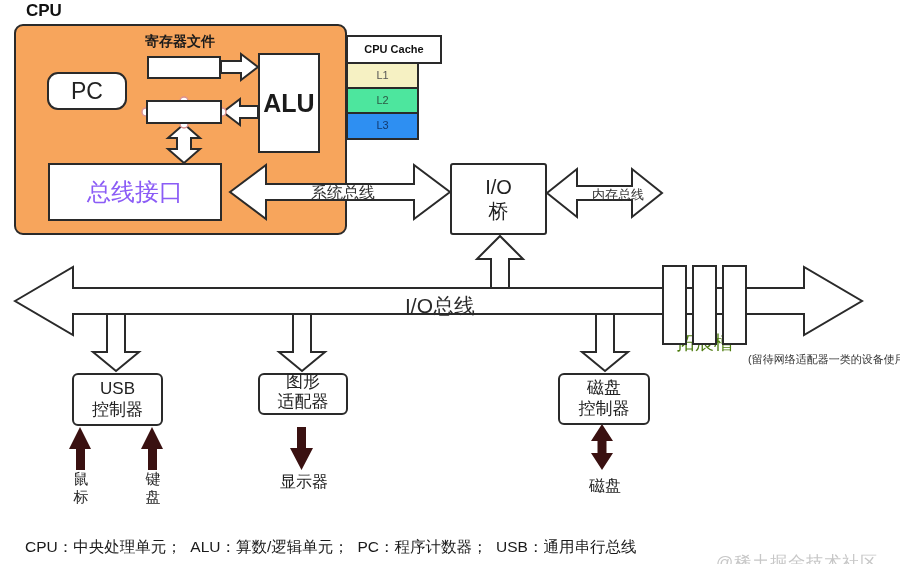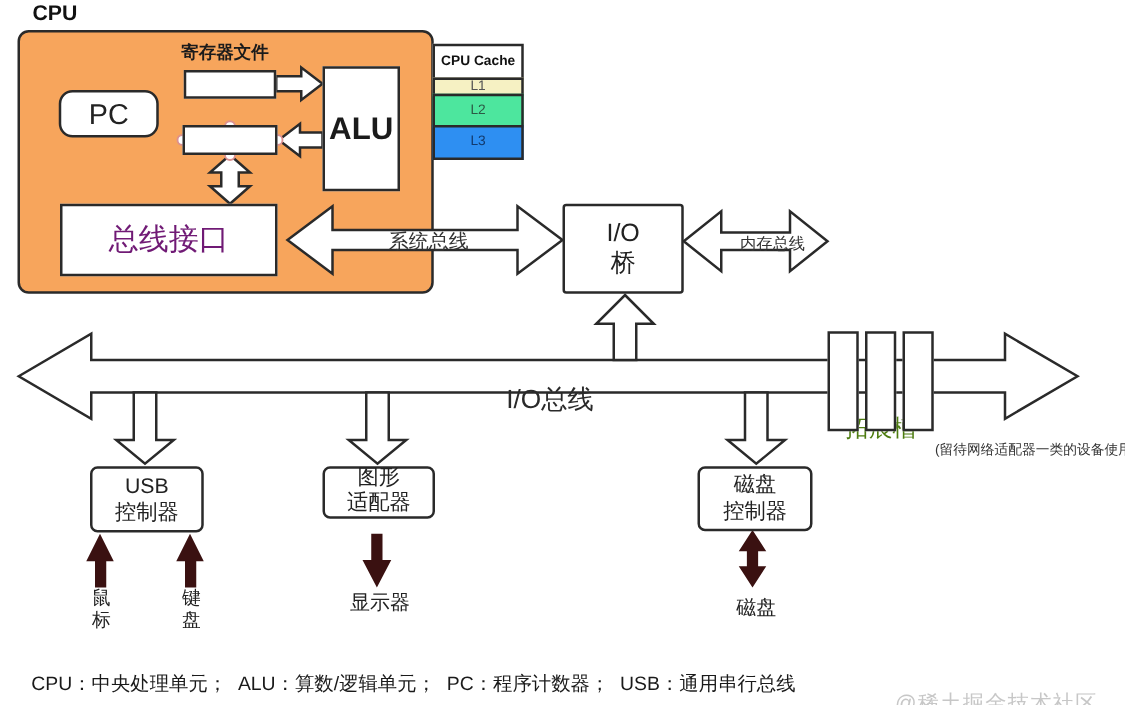--- a/index.html
+++ b/index.html
@@ -78,42 +78,42 @@
     <span>PC</span>
   </div>
 
   <div class="box" style="left:258px;top:53px;width:62px;height:100px;font-size:25px;font-weight:bold;color:#1b1b1b;">
     <span>ALU</span>
   </div>
 
   <div class="box" style="left:146px;top:100px;width:76px;height:24px;border-width:2px;background:transparent;border-color:transparent;"></div>
   <div class="abs" style="left:146px;top:100px;width:76px;height:24px;background:#ffffff;border:2px solid #2a2a2a;z-index:0;"></div>
 
-  <div class="box" style="left:48px;top:163px;width:174px;height:58px;font-size:24px;color:#701a75;">
+  <div class="box" style="left:48px;top:163px;width:174px;height:58px;font-size:24px;color:#8b5cf6;">
     <span>总线接口</span>
   </div>
 
   <div class="abs" style="left:346px;top:35px;width:73px;z-index:3;">
-    <div class="box" style="position:relative;left:0;top:0;width:73px;height:29px;border-width:2px;font-size:11px;font-weight:bold;color:#111;">
+    <div class="box" style="position:relative;left:0;top:0;width:96px;height:29px;border-width:2px;font-size:11px;font-weight:bold;color:#111;">
       <span>CPU Cache</span>
     </div>
-    <div class="box" style="position: relative; left: 0px; top: -2px; width: 73px; height: 15px; border-width: 2px; font-size: 11px; color: rgb(85, 85, 85); background: rgb(246, 241, 195);">
+    <div class="box" style="position: relative; left: 0px; top: -2px; width: 73px; height: 27px; border-width: 2px; font-size: 11px; color: rgb(85, 85, 85); background: rgb(246, 241, 195);">
       <span>L1</span>
     </div>
     <div class="box" style="position: relative; left: 0px; top: -4px; width: 73px; height: 27px; border-width: 2px; font-size: 11px; color: rgb(44, 90, 69); background: rgb(77, 230, 158);">
       <span>L2</span>
     </div>
     <div class="box" style="position: relative; left: 0px; top: -6px; width: 73px; height: 28px; border-width: 2px; font-size: 11px; color: rgb(18, 58, 110); background: rgb(46, 143, 242);">
       <span>L3</span>
     </div>
   </div>
 
   <div class="lbl" style="left:283px;top:183px;width:120px;text-align:center;font-size:16px;color:#333;">系统总线</div>
   <div class="lbl" style="left:564px;top:186px;width:80px;text-align:right;font-size:13px;color:#333;">内存总线</div>
-  <div class="lbl" style="left:385px;top:305px;width:110px;text-align:center;font-size:21px;color:#2a2a2a;">I/O总线</div>
+  <div class="lbl" style="left:385px;top:292px;width:110px;text-align:center;font-size:21px;color:#2a2a2a;">I/O总线</div>
 
   <div class="box" style="left:450px;top:163px;width:97px;height:72px;border-radius:3px;font-size:20px;color:#222;">
     <span>I/O</span>
     <span>桥</span>
   </div>
 
   <div class="abs" style="left:662px;top:265px;width:25px;height:80px;background:#fff;border:2px solid #2a2a2a;z-index:2;"></div>
   <div class="abs" style="left:692px;top:265px;width:25px;height:80px;background:#fff;border:2px solid #2a2a2a;z-index:2;"></div>
   <div class="abs" style="left:722px;top:265px;width:25px;height:80px;background:#fff;border:2px solid #2a2a2a;z-index:2;"></div>
   <div class="lbl" style="left:676px;top:330px;font-size:19px;color:#4d7c0f;">拓展槽</div>

